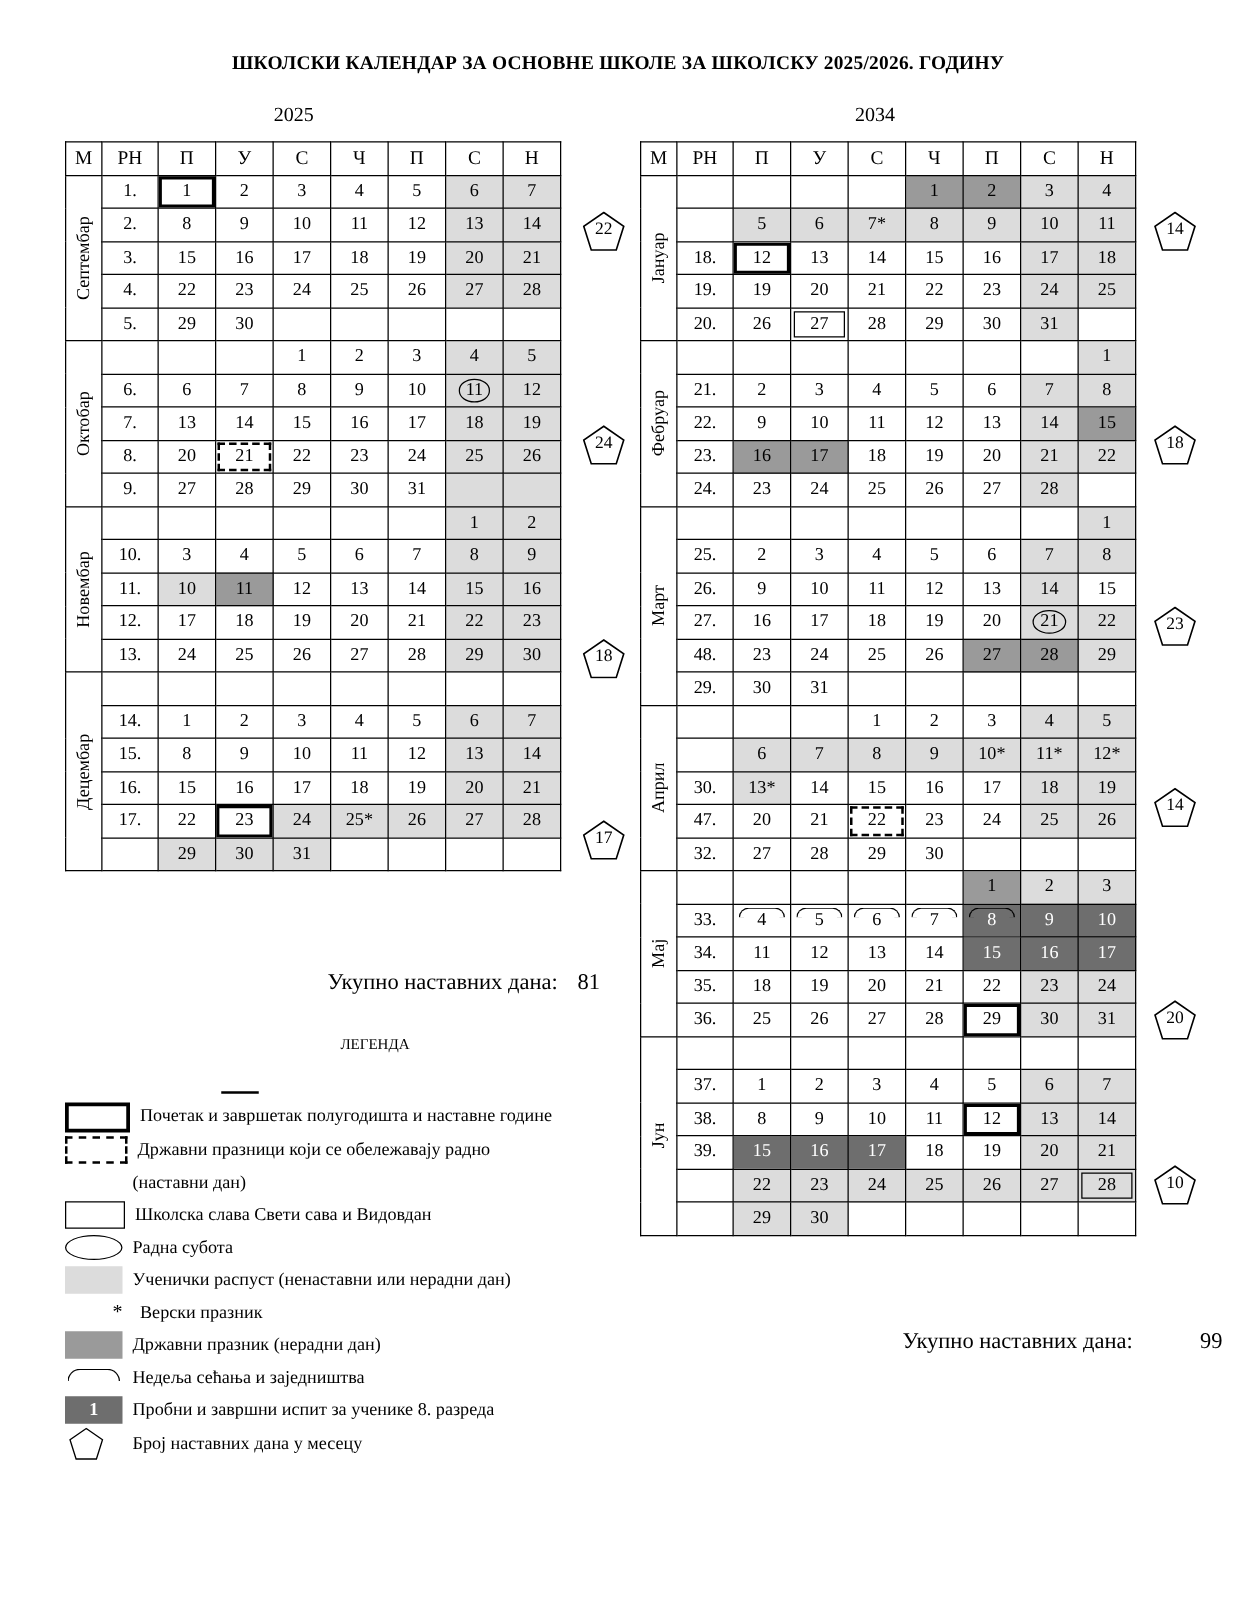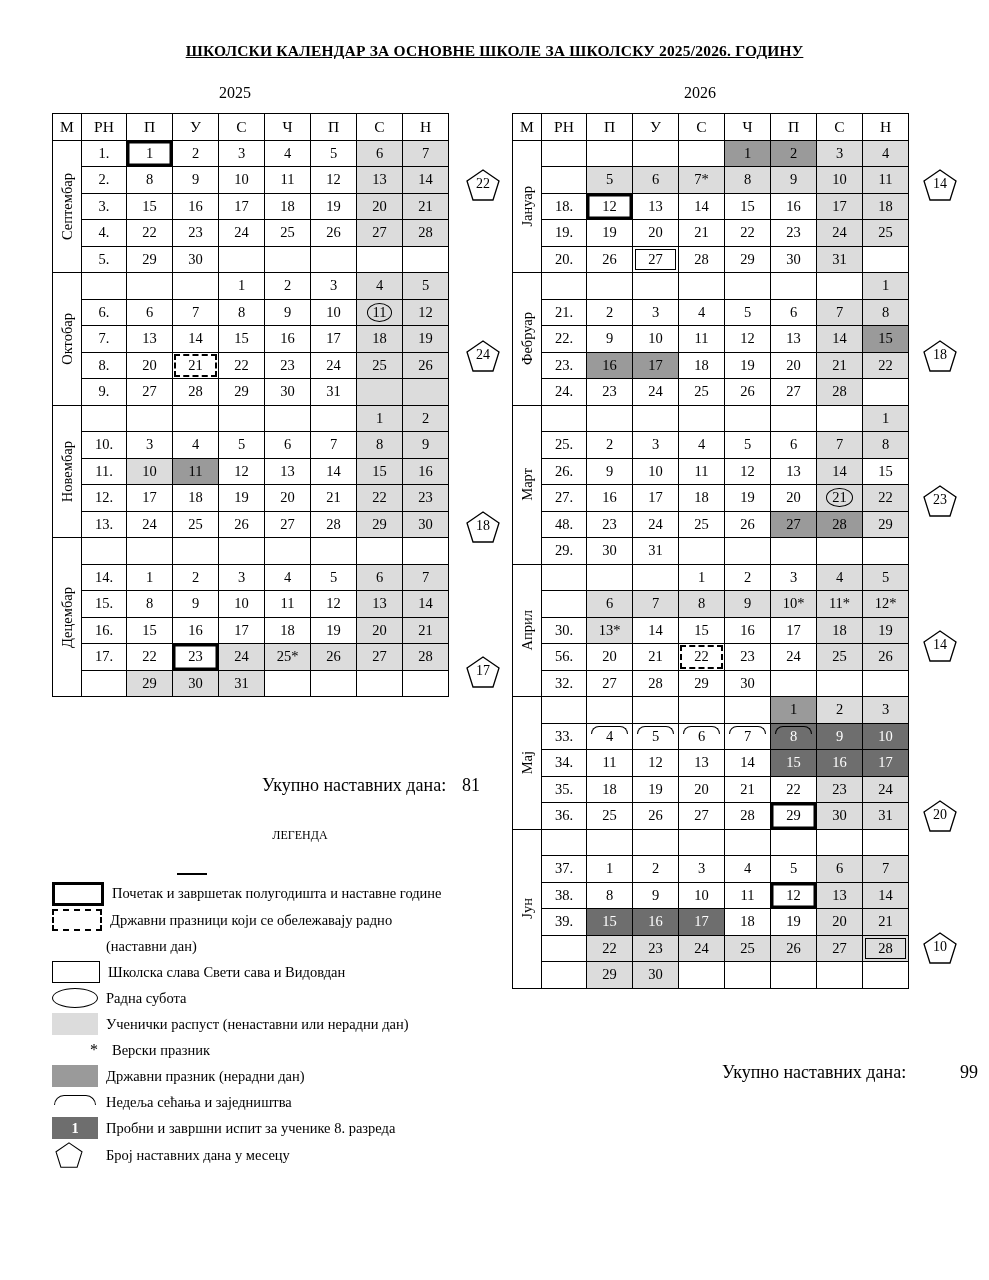--- a/index.html
+++ b/index.html
@@ -10,21 +10,20 @@
     color:#000;
     position:relative;
     overflow:hidden;
   }
   .title{
     text-align:center;
     font-weight:bold;
     font-size:15.5px;
     letter-spacing:.2px;
     margin-top:42px;
-    text-decoration:underline;
   }
   .year-label{
     position:absolute;
     font-size:16px;
     text-align:center;
   }
   #year-left{left:175px;top:84px;width:120px;}
   #year-right{left:640px;top:84px;width:120px;}
 
   .cal{
@@ -140,21 +139,21 @@
   }
   .k-exam{background:#6e6e6e;color:#fff;height:22px;line-height:22px;font-weight:bold;text-align:center;}
   .k-pent{height:26px;}
 </style>
 </head>
 <body>
 
 <div class="title">ШКОЛСКИ КАЛЕНДАР ЗА ОСНОВНЕ ШКОЛЕ ЗА ШКОЛСКУ 2025/2026. ГОДИНУ</div>
 
 <div class="year-label" id="year-left">2025</div>
-<div class="year-label" id="year-right">2026</div>
+<div class="year-label" id="year-right">2034</div>
 
 <table class="cal" id="cal-left" style="left:52px;top:113px;">
   <tbody>
       <tr>
     <th class="c-m">М</th>
     <th class="c-rn">РН</th>
     <th class="c-d">П</th>
     <th class="c-d">У</th>
     <th class="c-d">С</th>
     <th class="c-d">Ч</th>
@@ -632,21 +631,21 @@
     <td>30.</td>
     <td class="wknd">13*</td>
     <td>14</td>
     <td>15</td>
     <td>16</td>
     <td>17</td>
     <td class="wknd">18</td>
     <td class="wknd">19</td>
   </tr>
   <tr>
-    <td>56.</td>
+    <td>47.</td>
     <td>20</td>
     <td>21</td>
     <td class="dashcell">22</td>
     <td>23</td>
     <td>24</td>
     <td class="wknd">25</td>
     <td class="wknd">26</td>
   </tr>
   <tr>
     <td>32.</td>

